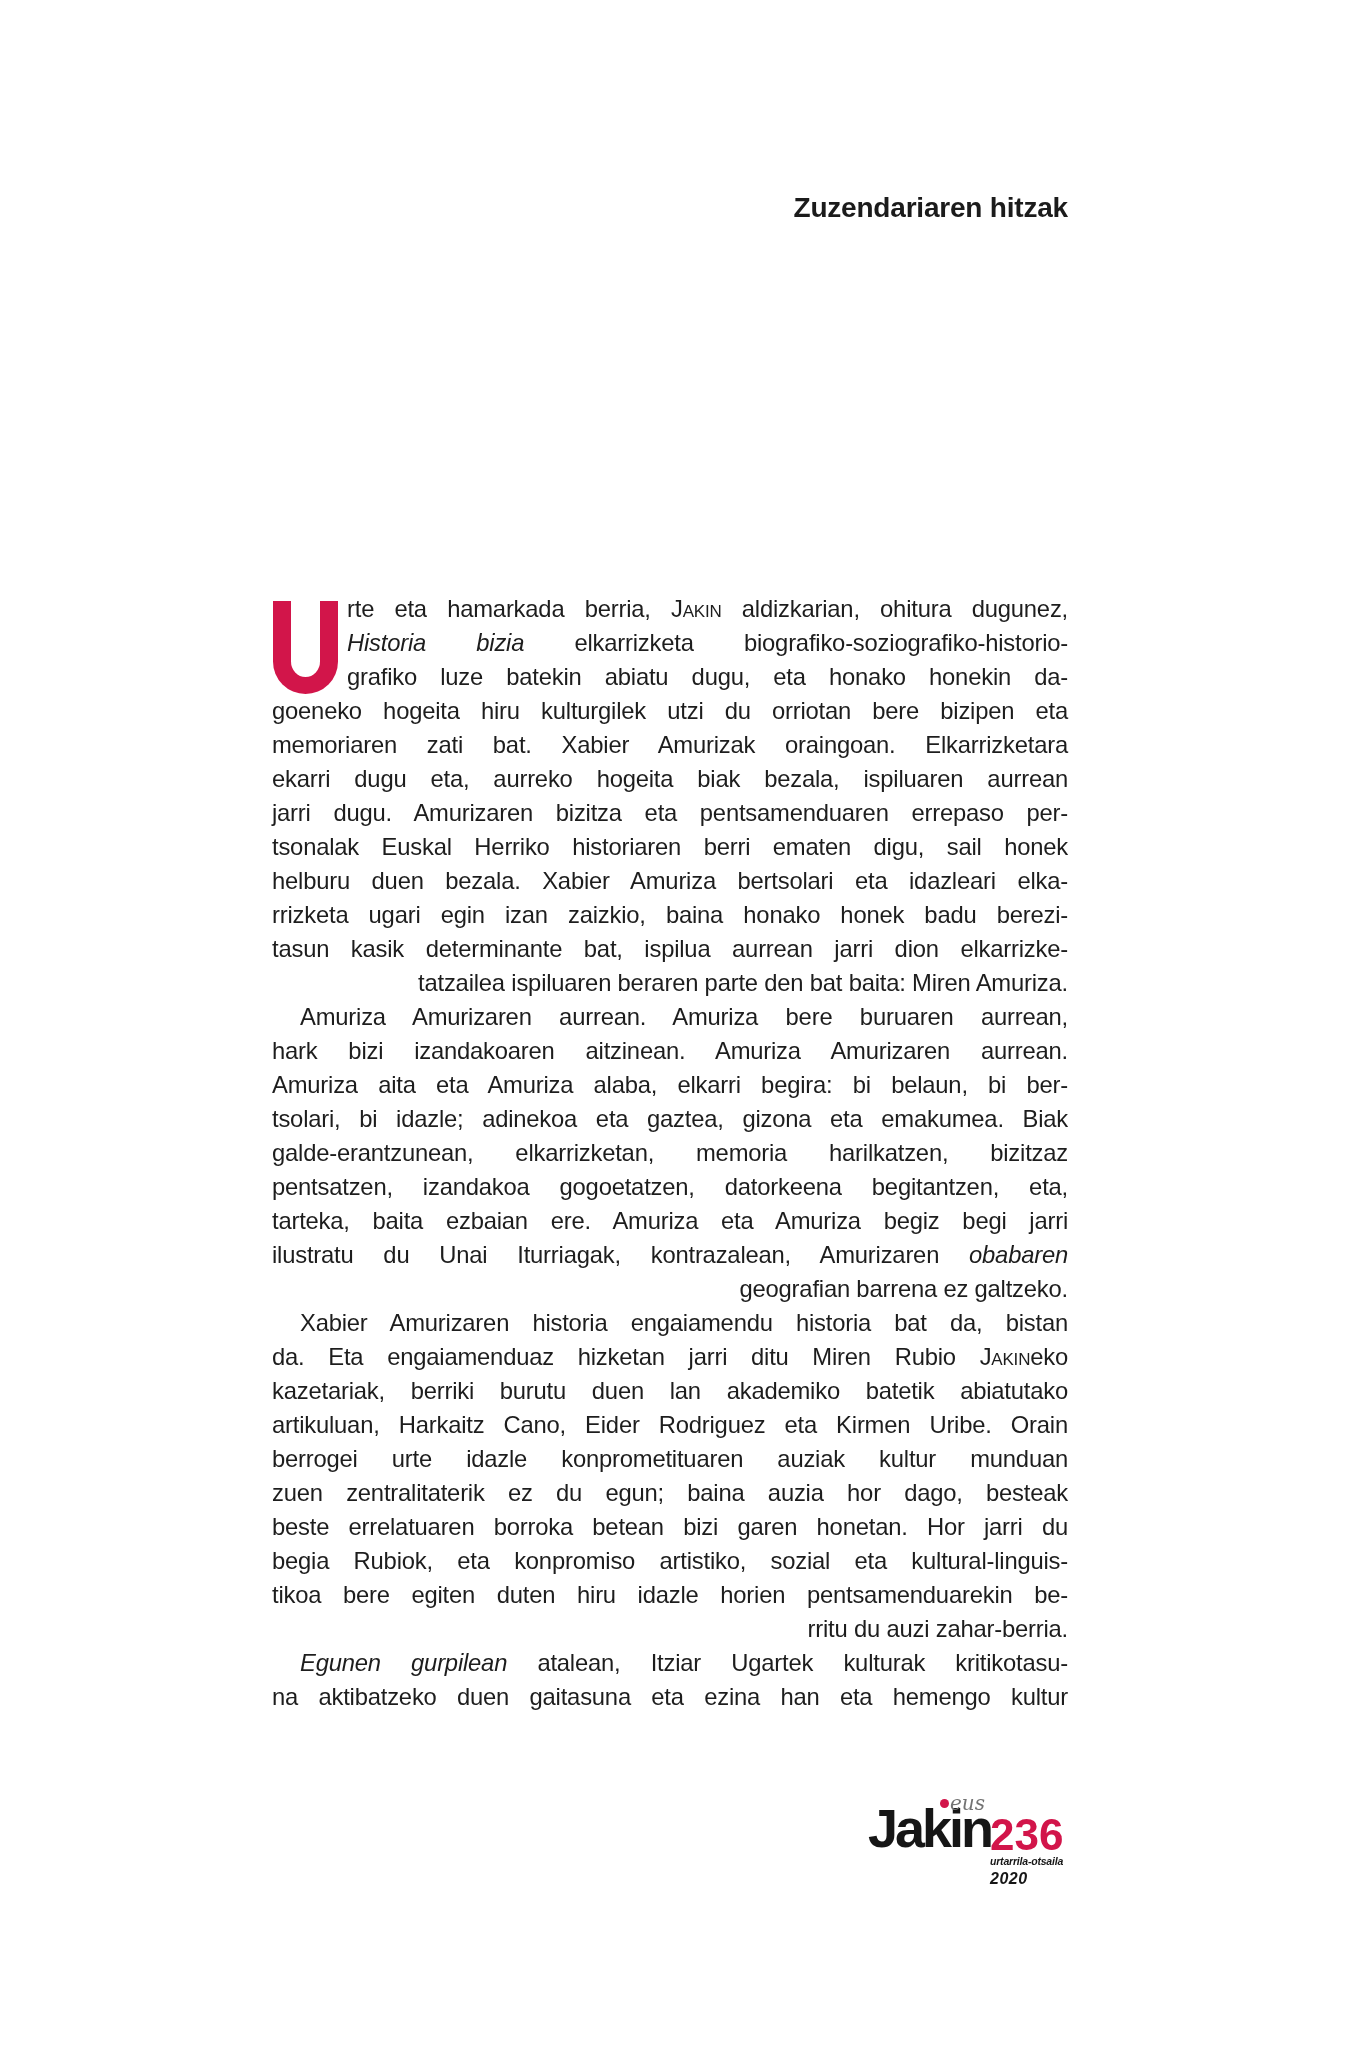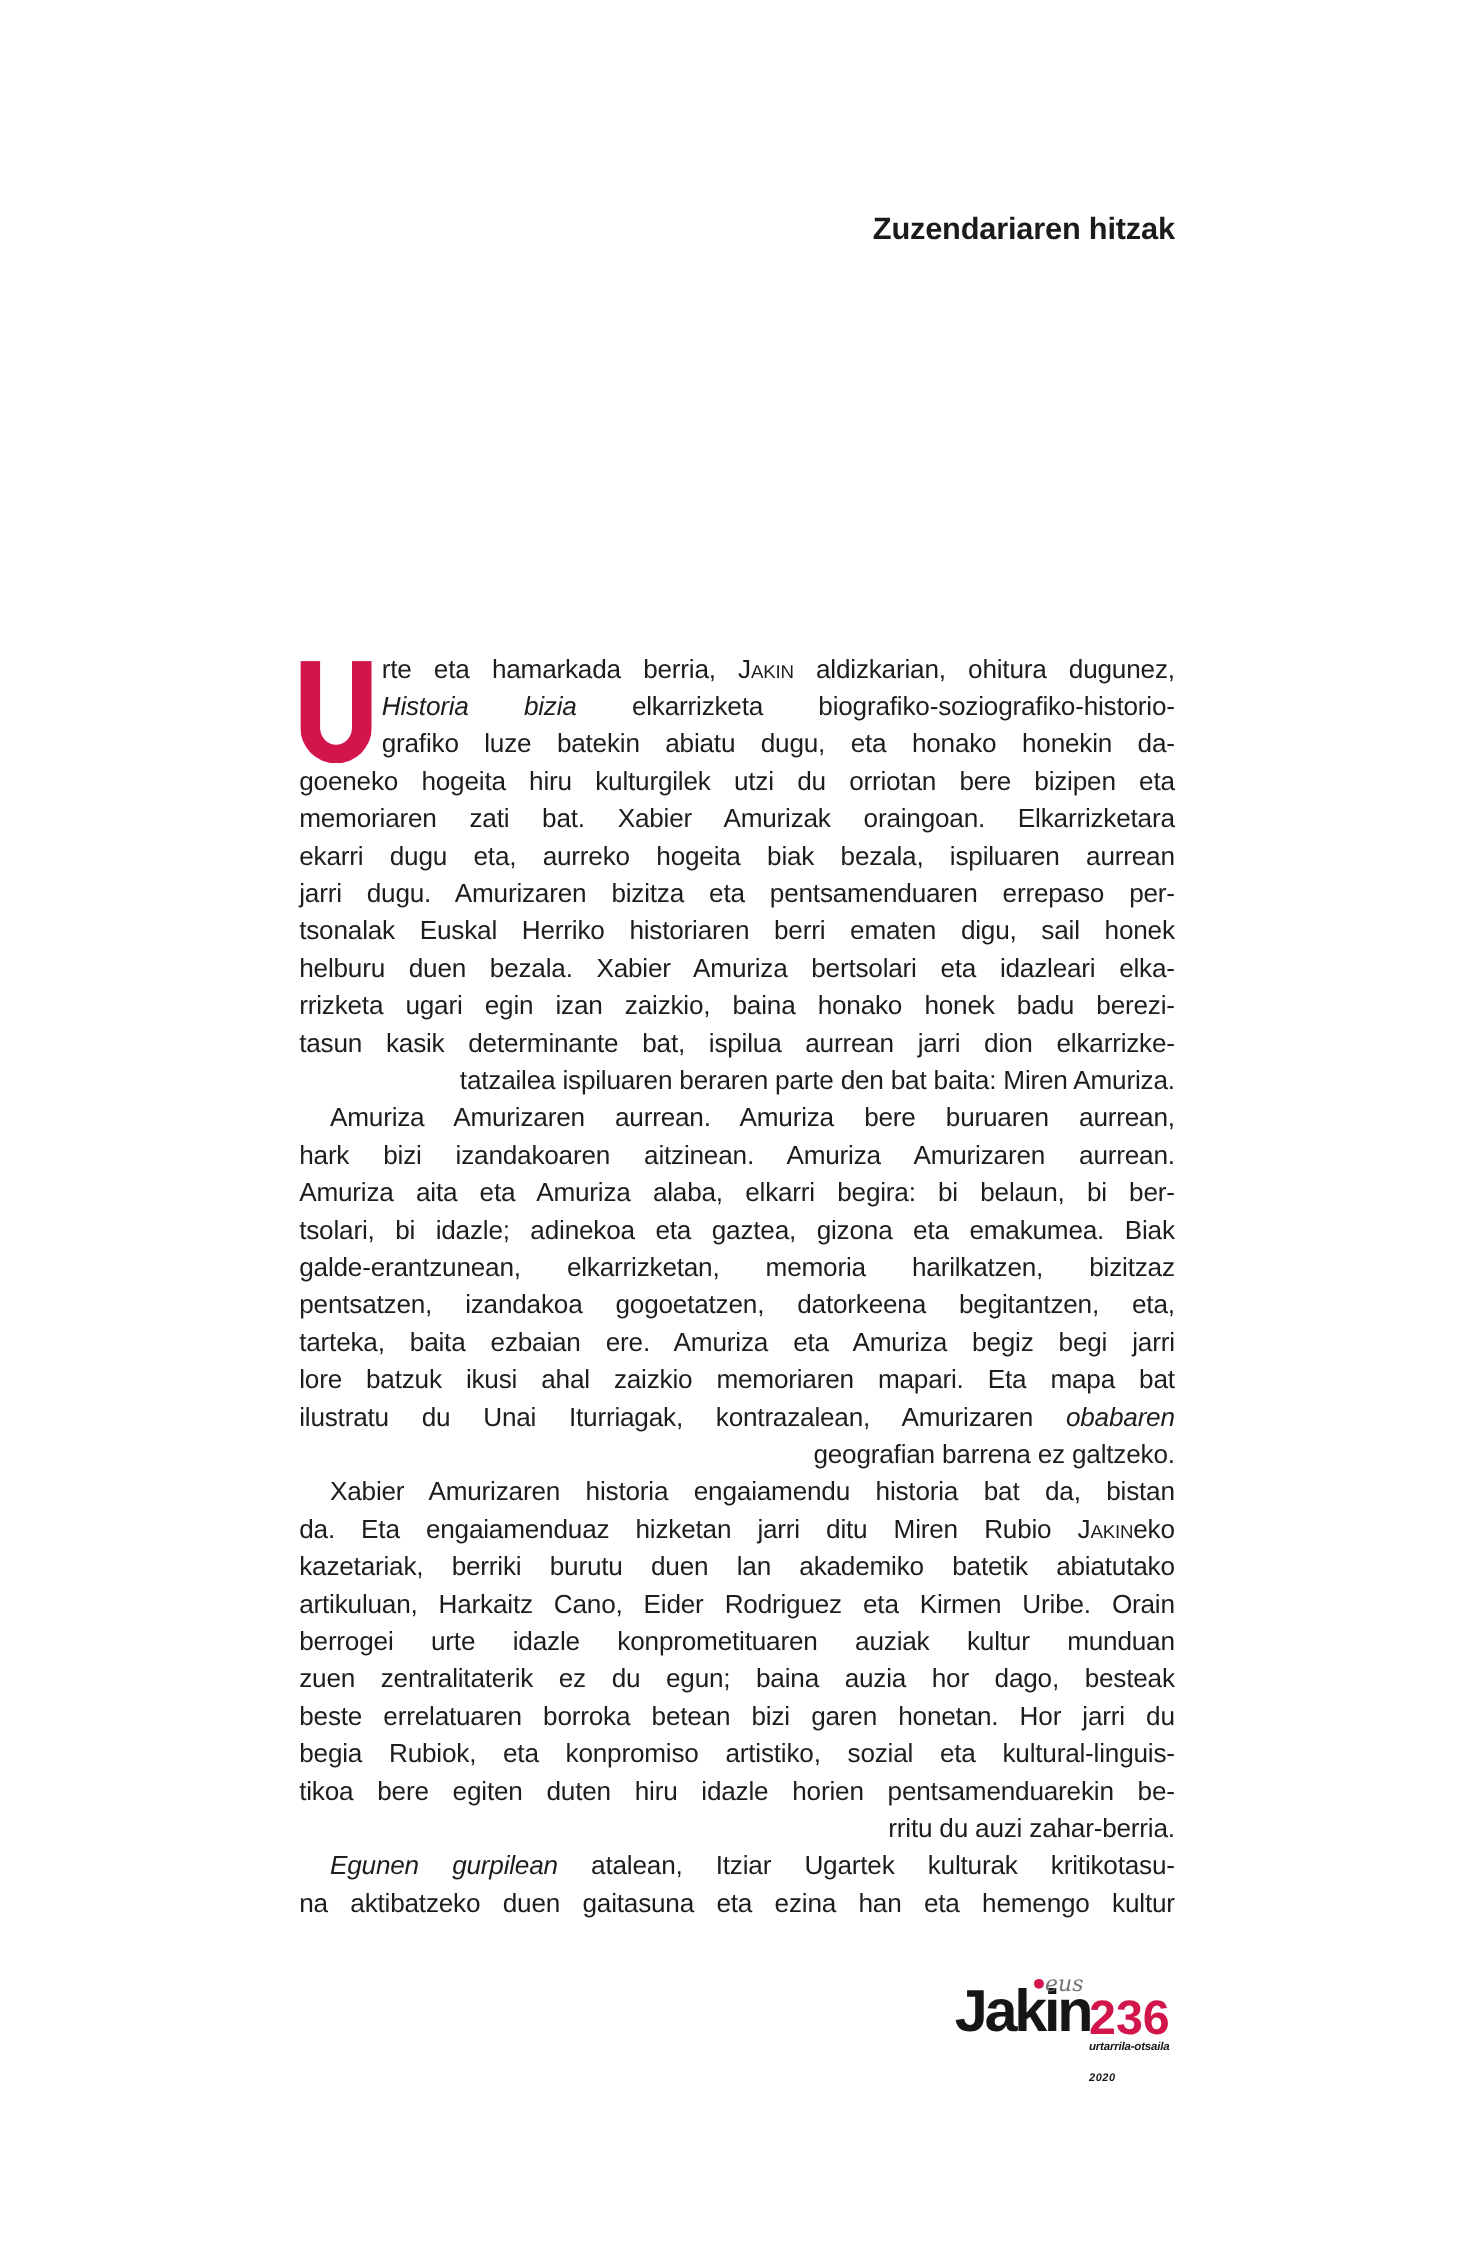--- a/index.html
+++ b/index.html
@@ -116,21 +116,21 @@
   }
   .logo-sub {
     position: absolute;
     left: 122px;
     top: 60px;
     font-weight: 700;
     color: #161616;
     font-style: italic;
   }
   .logo-period { font-size: 10.5px; line-height: 1; letter-spacing: -0.2px; }
-  .logo-year { font-size: 10px; line-height: 1; margin-top: 18px; letter-spacing: 0.5px; }
+  .logo-year { font-size: 16px; line-height: 1; margin-top: 4px; letter-spacing: 0.5px; }
 </style>
 </head>
 <body>
 
 <div class="page">
 
   <div class="page-header">Zuzendariaren hitzak</div>
 
   <div class="body-text">
     <div class="dropcap-shape">
@@ -149,21 +149,20 @@
         <div class="line j"><span>rrizketa ugari egin izan zaizkio, baina honako honek badu berezi-</span></div>
         <div class="line j"><span>tasun kasik determinante bat, ispilua aurrean jarri dion elkarrizke-</span></div>
         <div class="line"><span>tatzailea ispiluaren beraren parte den bat baita: Miren Amuriza.</span></div>
         <div class="line j ind"><span>Amuriza Amurizaren aurrean. Amuriza bere buruaren aurrean,</span></div>
         <div class="line j"><span>hark bizi izandakoaren aitzinean. Amuriza Amurizaren aurrean.</span></div>
         <div class="line j"><span>Amuriza aita eta Amuriza alaba, elkarri begira: bi belaun, bi ber-</span></div>
         <div class="line j"><span>tsolari, bi idazle; adinekoa eta gaztea, gizona eta emakumea. Biak</span></div>
         <div class="line j"><span>galde-erantzunean, elkarrizketan, memoria harilkatzen, bizitzaz</span></div>
         <div class="line j"><span>pentsatzen, izandakoa gogoetatzen, datorkeena begitantzen, eta,</span></div>
         <div class="line j"><span>tarteka, baita ezbaian ere. Amuriza eta Amuriza begiz begi jarri</span></div>
-        <div class="line j"><span>lore batzuk ikusi ahal zaizkio memoriaren mapari. Eta mapa bat</span></div>
         <div class="line j"><span>ilustratu du Unai Iturriagak, kontrazalean, Amurizaren </span><span class="it">obabaren</span></div>
         <div class="line"><span>geografian barrena ez galtzeko.</span></div>
         <div class="line j ind"><span>Xabier Amurizaren historia engaiamendu historia bat da, bistan</span></div>
         <div class="line j"><span>da. Eta engaiamenduaz hizketan jarri ditu Miren Rubio </span><span class="sc">Jakin</span><span>eko</span></div>
         <div class="line j"><span>kazetariak, berriki burutu duen lan akademiko batetik abiatutako</span></div>
         <div class="line j"><span>artikuluan, Harkaitz Cano, Eider Rodriguez eta Kirmen Uribe. Orain</span></div>
         <div class="line j"><span>berrogei urte idazle konprometituaren auziak kultur munduan</span></div>
         <div class="line j"><span>zuen zentralitaterik ez du egun; baina auzia hor dago, besteak</span></div>
         <div class="line j"><span>beste errelatuaren borroka betean bizi garen honetan. Hor jarri du</span></div>
         <div class="line j"><span>begia Rubiok, eta konpromiso artistiko, sozial eta kultural-linguis-</span></div>

